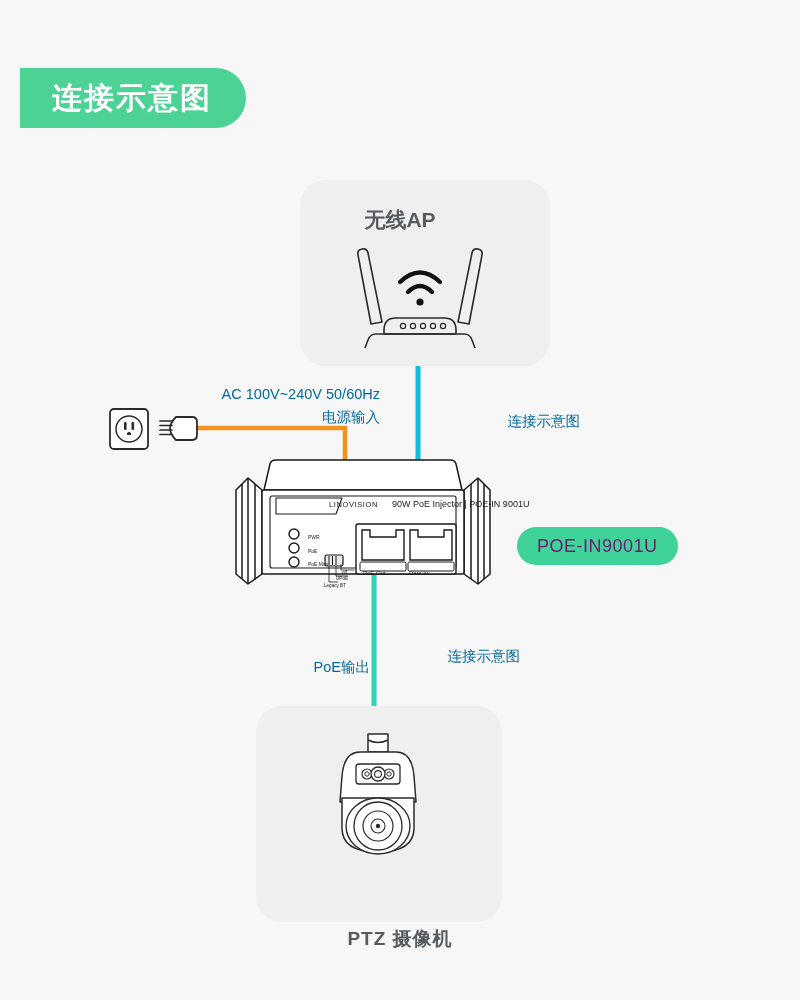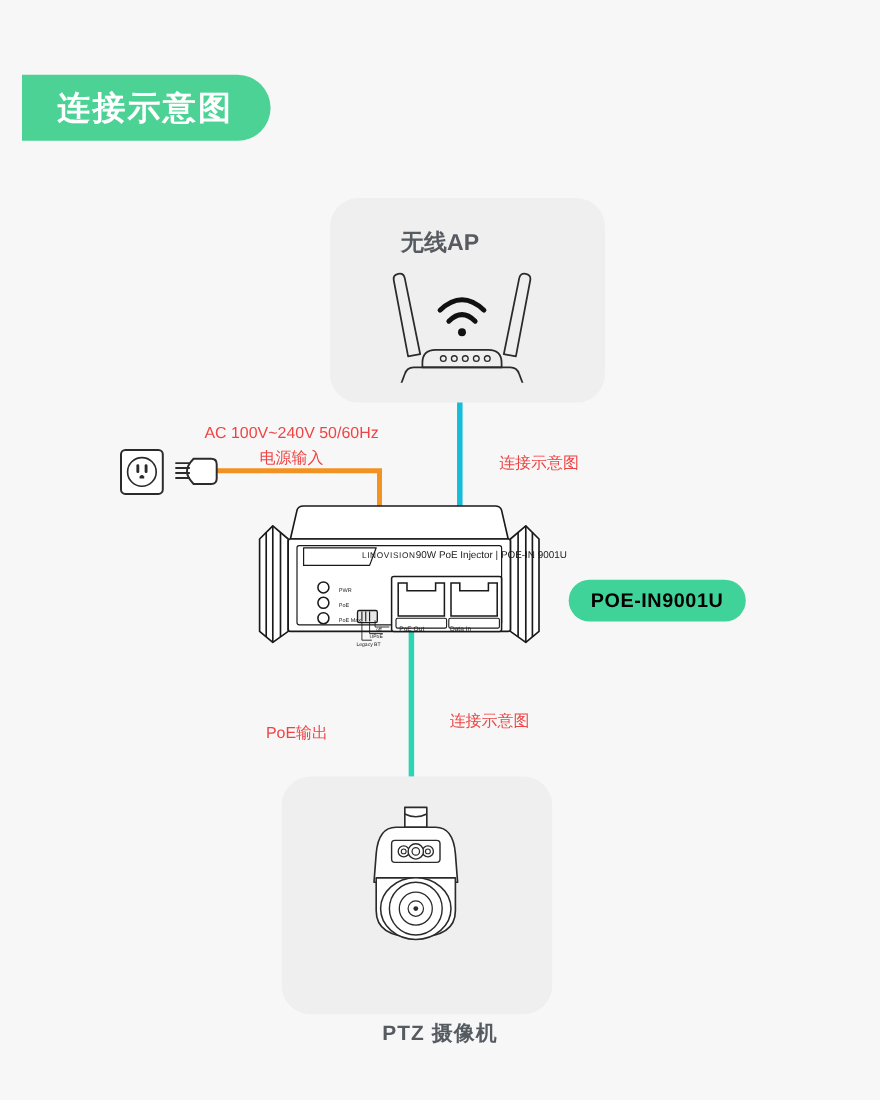--- a/index.html
+++ b/index.html
@@ -39,46 +39,46 @@
     font-size: 21px; font-weight: bold;
   }
   #ap-title  { top: 206px; }
   #ptz-title { top: 878px; font-size: 19px; letter-spacing: 1px; margin-top: 48px; }
 
   
   .cable { position: absolute; }
 
   
   .anno {
-    position: absolute; color: #ef4444;
-    font-size: 14.5px; text-align: center; line-height: 22px;
+    position: absolute; color: #0369a1;
+    font-size: 14.5px; text-align: right; line-height: 22px;
     white-space: nowrap;
   }
   #anno-ac      { left: 150px; top: 383px; width: 230px; }
   #anno-power   { left: 150px; top: 406px; width: 230px; }
   #anno-data    { left: 400px; top: 410px; width: 180px; }
   #anno-poe1    { left: 170px; top: 633px; width: 200px; }
   #anno-poe2    { left: 170px; top: 656px; width: 200px; }
   #anno-net     { left: 370px; top: 645px; width: 150px; }
 
   
   .model-badge {
     position: absolute; left: 517px; top: 527px;
     height: 38px; padding: 0 20px;
     background: #3fd39a; border-radius: 19px;
     display: flex; align-items: center; justify-content: center;
   }
   .model-badge span {
-    color: #000000; font-size: 18px; font-weight: bold; letter-spacing: .5px;
+    color: #701a75; font-size: 18px; font-weight: normal; letter-spacing: .5px;
   }
 
   
   .inj-text { position: absolute; color: #1a1a1a; white-space: nowrap; padding-left: 40px; }
   #inj-brand { left: 289px; top: 500px; font-size: 7.5px; letter-spacing: .6px; }
-  #inj-model { left: 338px; top: 499px; font-size: 9px; }
+  #inj-model { left: 352px; top: 499px; font-size: 9px; }
   .led-label { position: absolute; font-size: 5px; color: #1a1a1a; white-space: nowrap; }
   #led-0 { left: 308px; top: 534px; }
   #led-1 { left: 308px; top: 548px; }
   #led-2 { left: 308px; top: 561px; }
   .sw-label { position: absolute; font-size: 4.6px; color: #1a1a1a; white-space: nowrap; }
   #sw-0 { left: 342px; top: 570px; }
   #sw-1 { left: 336px; top: 576px; }
   #sw-2 { left: 324px; top: 583px; }
   .port-label { position: absolute; font-size: 6px; color: #1a1a1a; white-space: nowrap; }
   #port-0 { left: 363px; top: 570px; }

